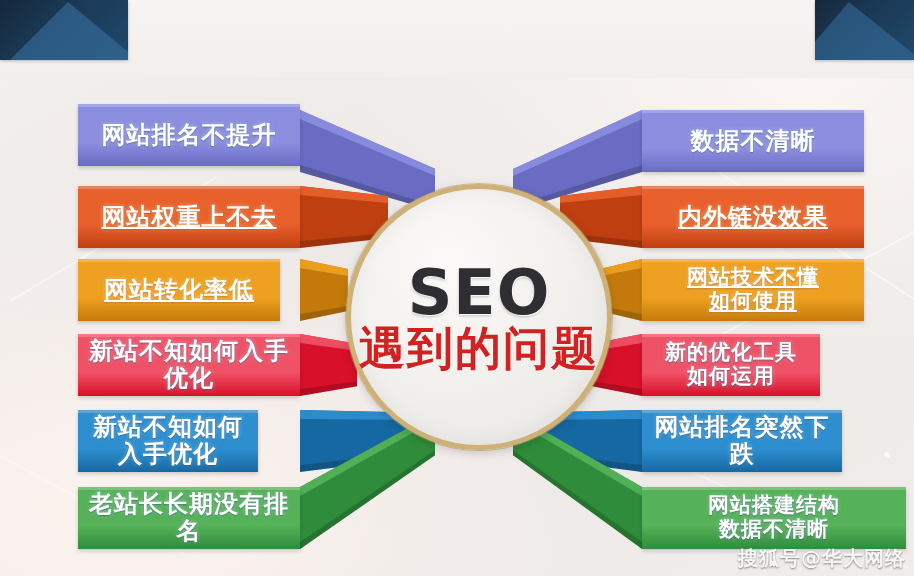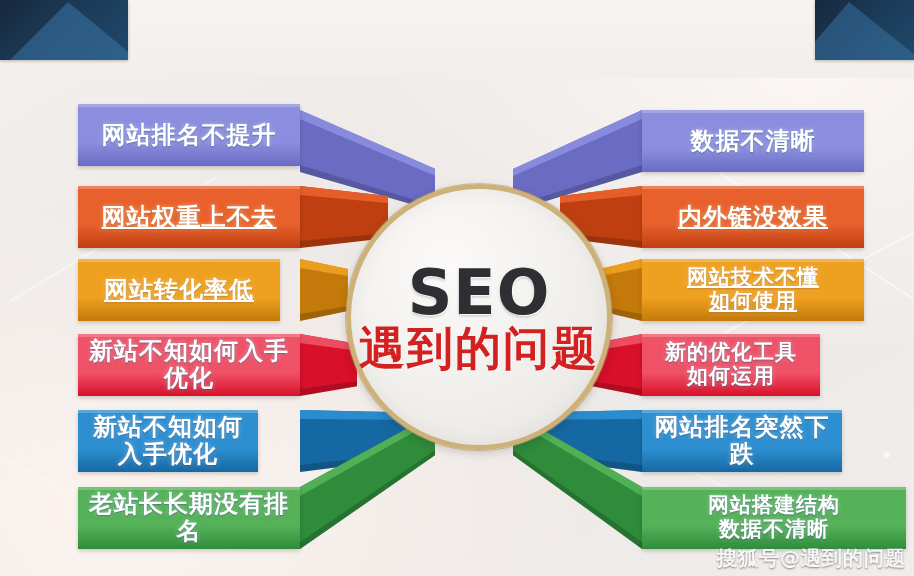--- a/index.html
+++ b/index.html
@@ -221,14 +221,14 @@
       <div class="bar cool two" style="left: 642px; top: 487px; width: 264px; background: linear-gradient(rgb(85, 178, 88) 0%, rgb(85, 178, 88) 62%, rgb(47, 140, 59) 100%);">
         <span class="txt">网站搭建结构<br>数据不清晰</span>
       </div>
     </div>
 
   <div class="circle">
     <div class="seo">SEO</div>
     <div class="sub">遇到的问题</div>
   </div>
 
-  <div class="wm">搜狐号@遇到的问题</div>
+  <div class="wm">搜狐号@华大网络</div>
 </div>
 
 </body></html>

